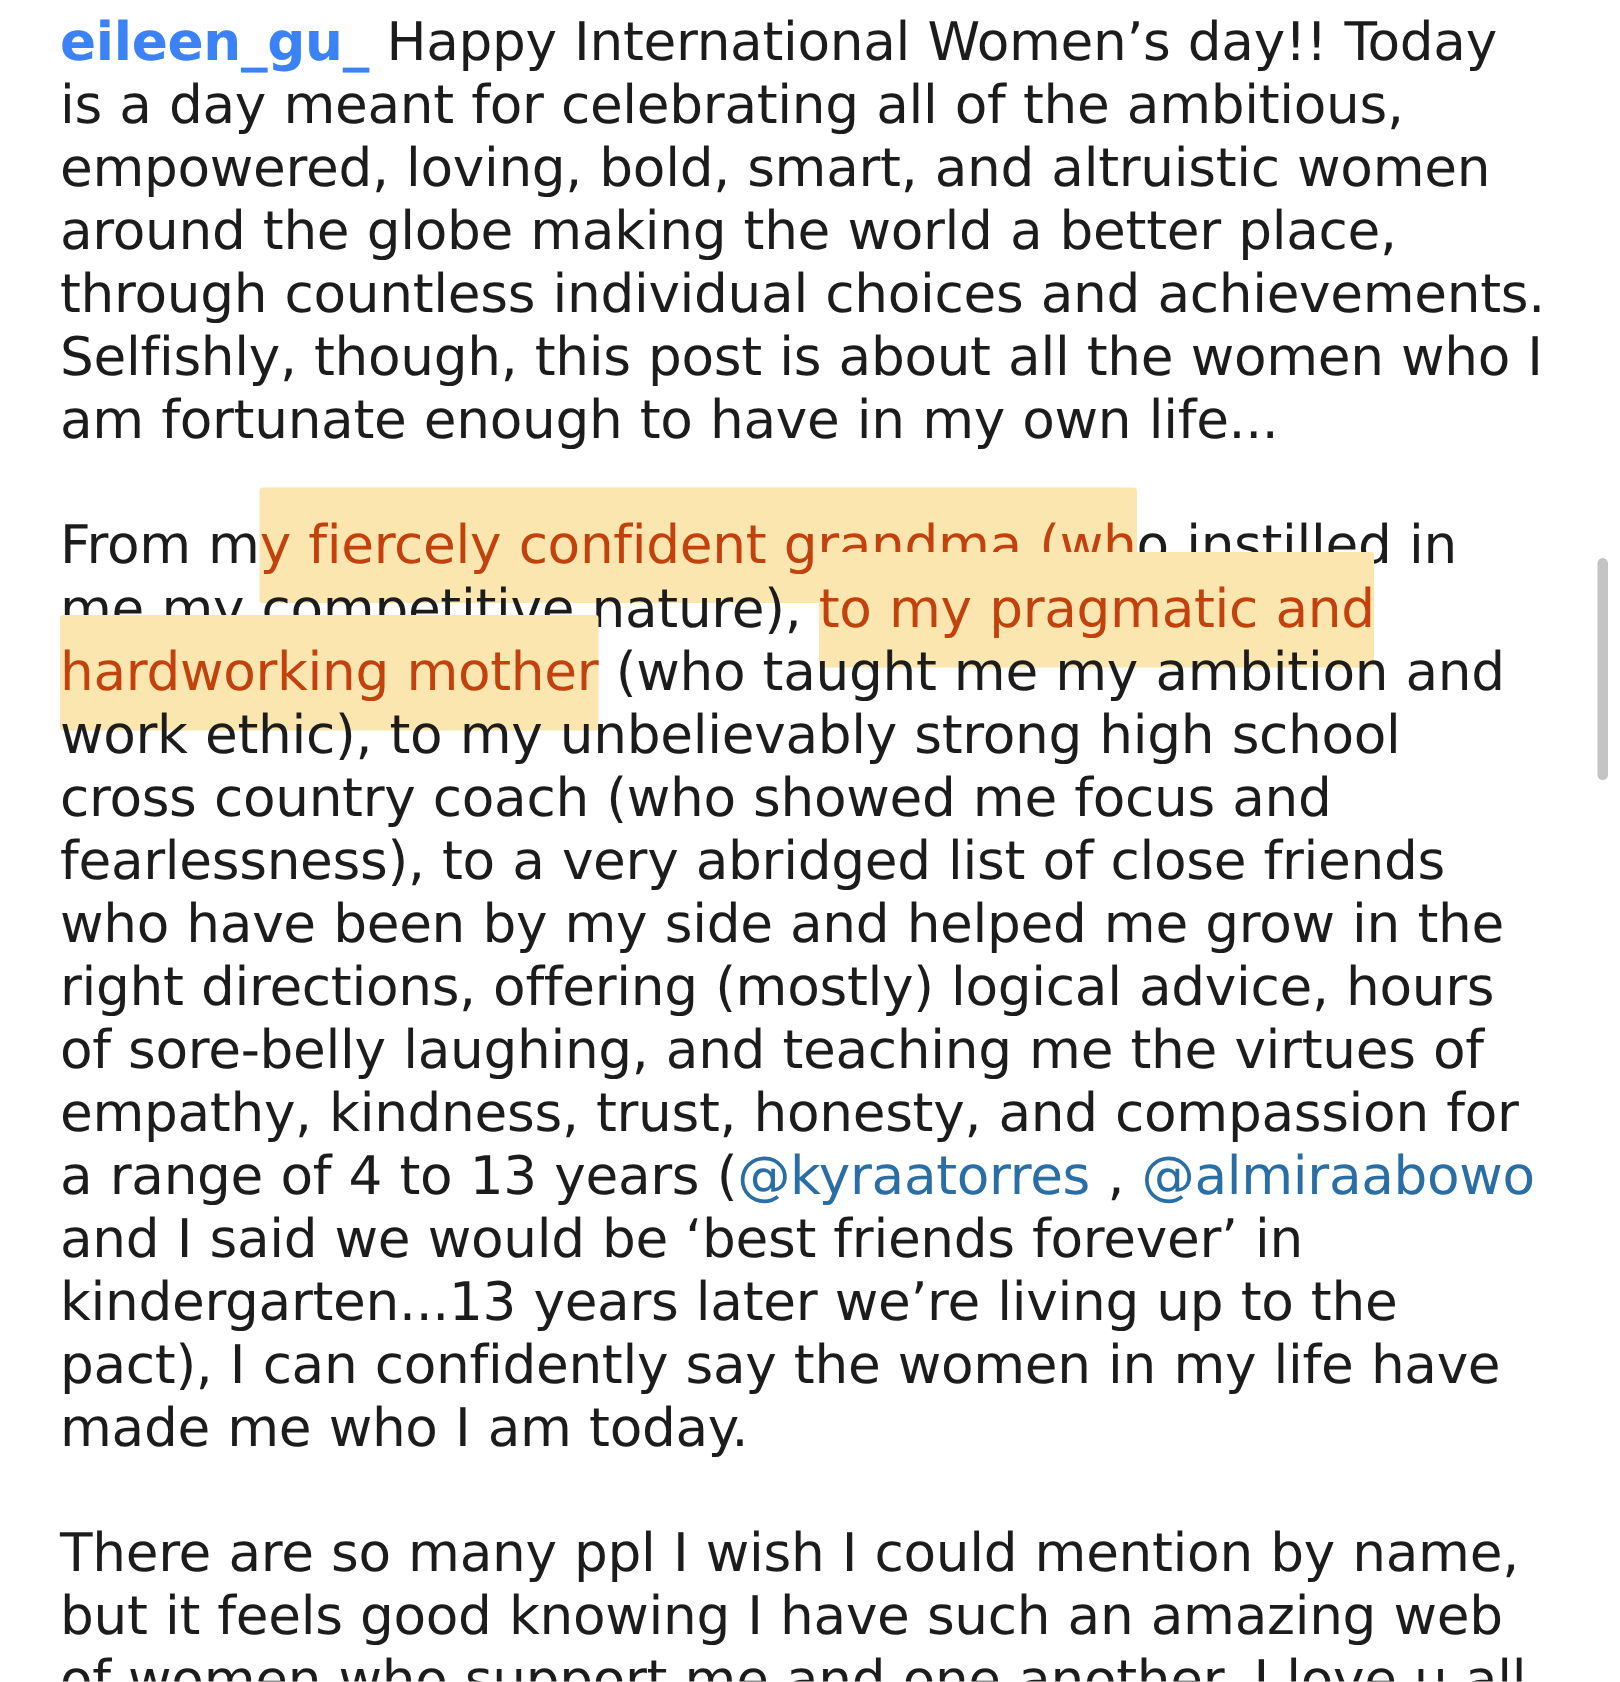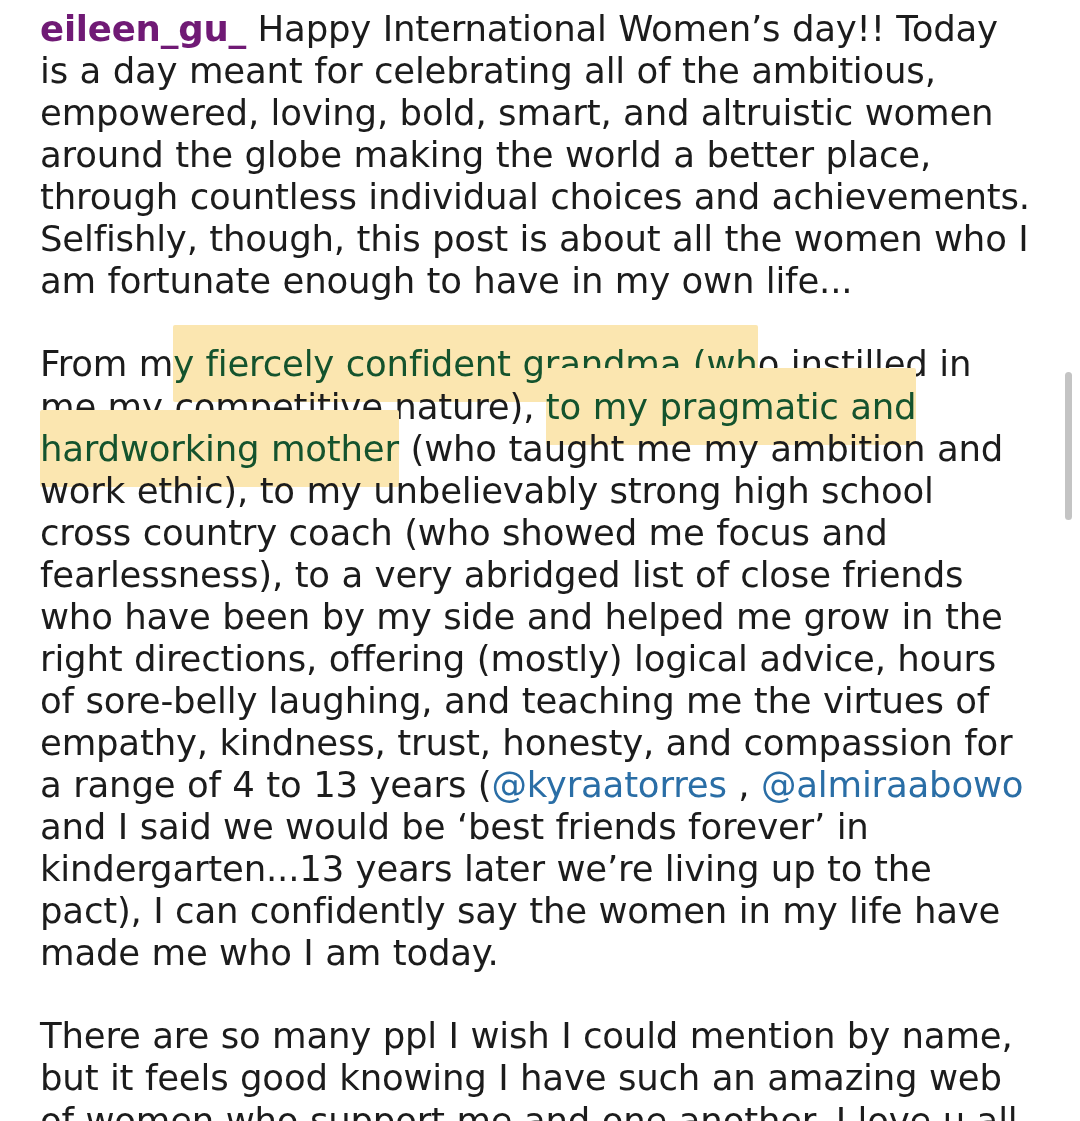--- a/index.html
+++ b/index.html
@@ -20,29 +20,29 @@
     width: 1080px;
     padding: 8px 44px 0 40px;
     font-size: 35.5px;
     line-height: 1.185;
     letter-spacing: -0.2px;
     word-spacing: 0.5px;
     color: #1c1c1c;
   }
   .username {
     font-weight: bold;
-    color: #701a75;
+    color: #3b82f6;
   }
   .mention {
     color: #2a6ea6;
     margin-top: 28px;
   }
   .hl {
     background: #fbe6b0;
-    color: #14532d;
+    color: #c2410c;
     border-radius: 2px;
     padding: 18px 0;
     box-decoration-break: clone;
     -webkit-box-decoration-break: clone;
   }
   .para {
     margin: 0;
   }
   .para + .para {
     margin-top: 41px;

